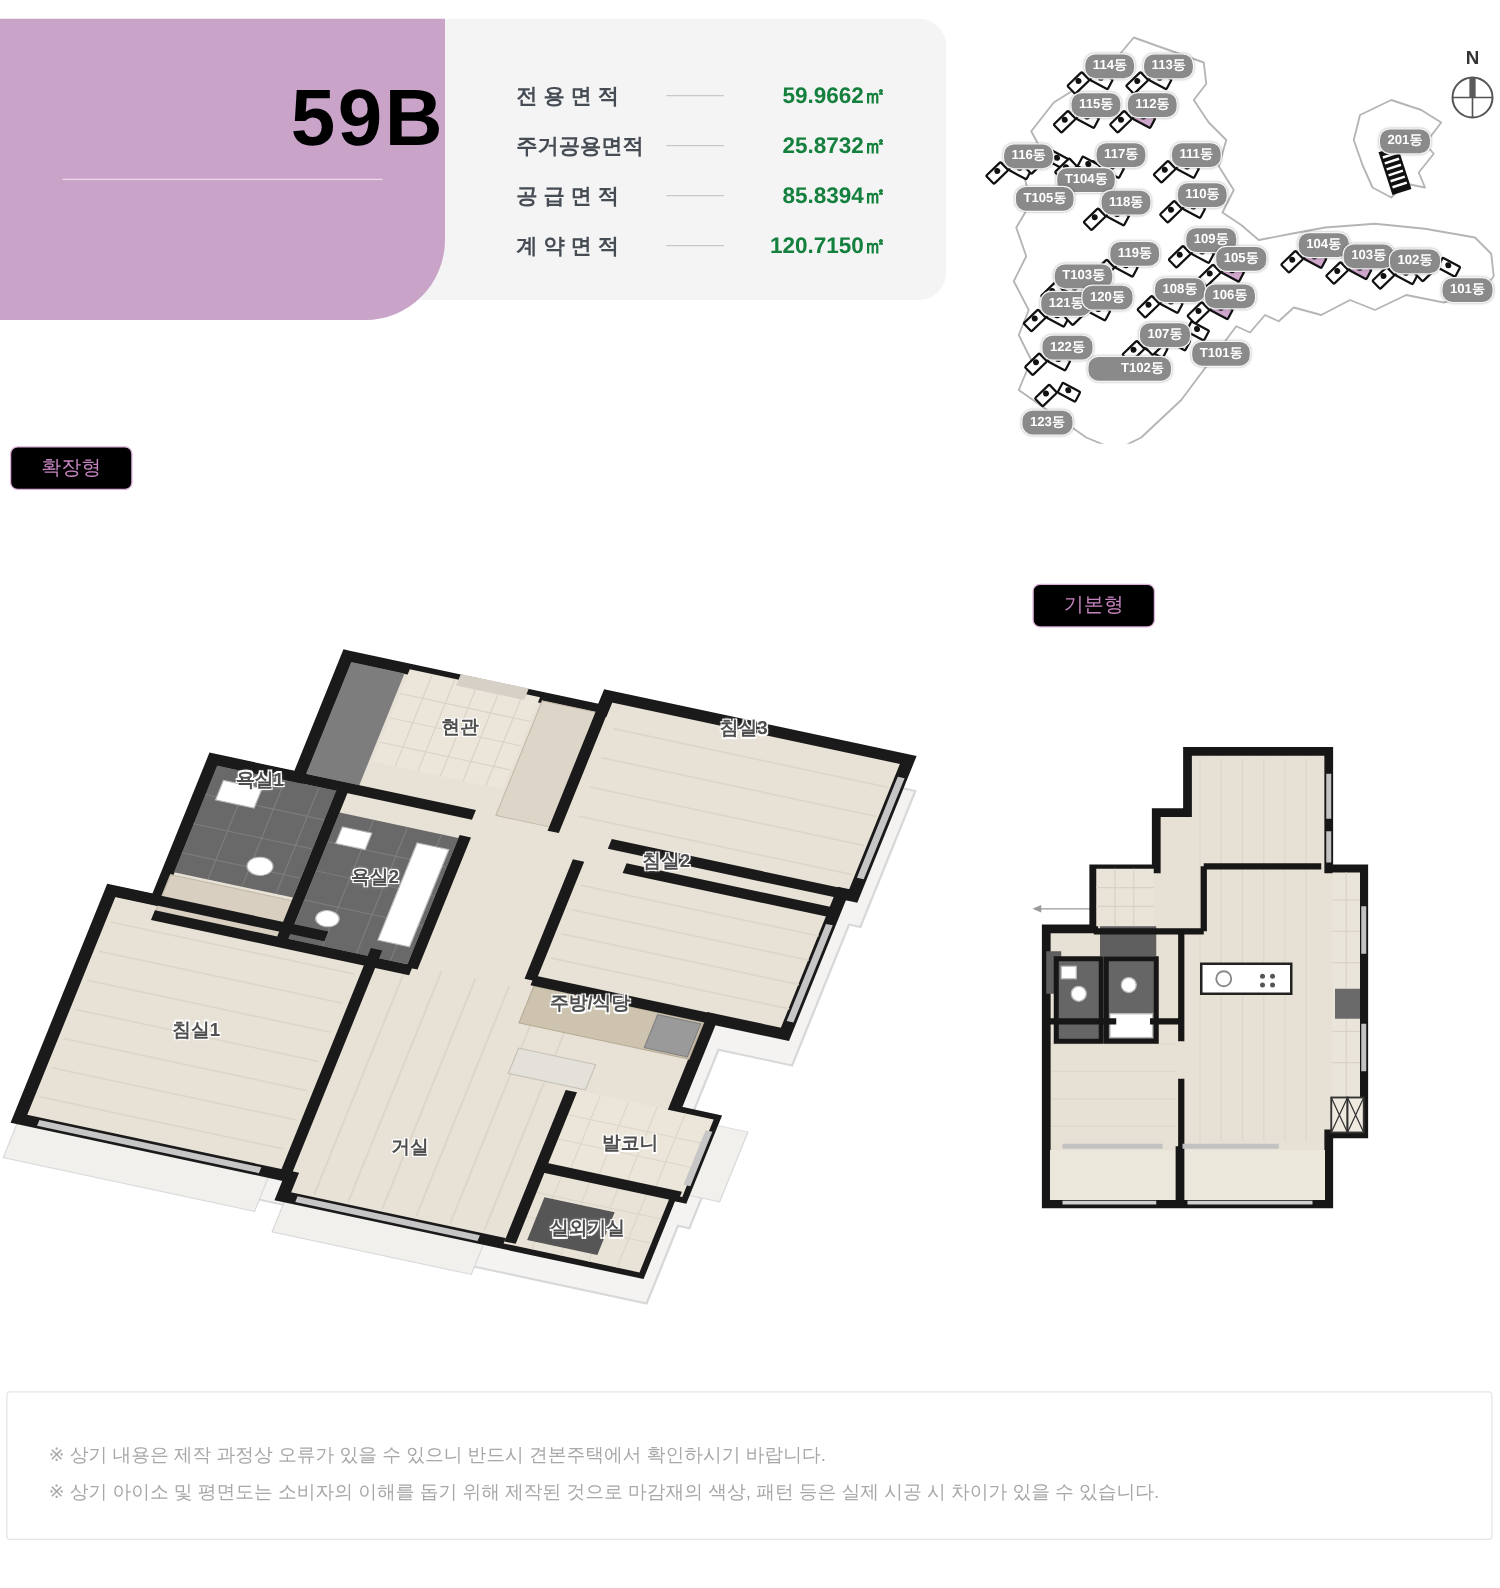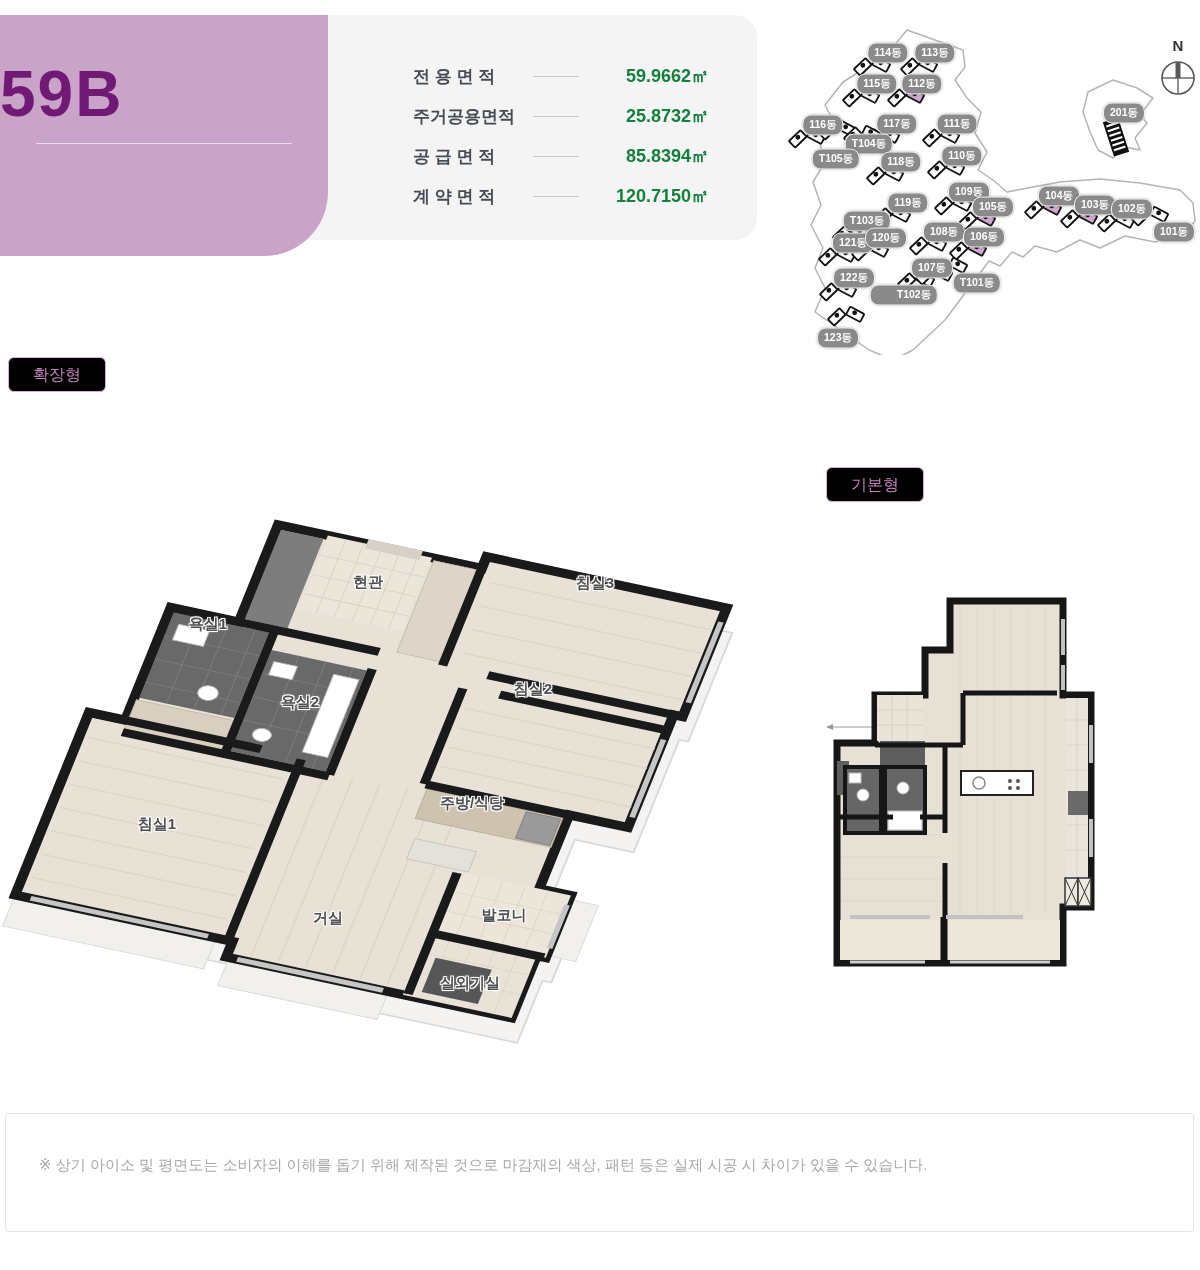--- a/index.html
+++ b/index.html
@@ -3,22 +3,22 @@
 <meta charset="utf-8">
 <style>
   * { margin:0; padding:0; box-sizing:border-box; }
   html,body { background:#ffffff; }
   body { font-family:"Liberation Sans","DejaVu Sans",sans-serif; }
   .page { position:relative; width:1200px; height:1270px; background:#fff; overflow:hidden; }
 
   
   .gray-panel { position:absolute; left:0; top:15px; width:757px; height:225px;
     background:#f4f4f5; border-radius:0 22px 22px 0; }
-  .purple-box { position:absolute; left:0; top:15px; width:328px; height:241px;
-    background:#c9a3c8; border-radius:0 0 64px 0; color:#701a75; text-align:left; }
+  .purple-box { position:absolute; left:0; top:15px; width:356px; height:241px;
+    background:#c9a3c8; border-radius:0 0 64px 0; color:#000000; text-align:right; }
   .unit-code { margin-top:44px; font-size:64px; font-weight:bold; letter-spacing:2px; line-height:1.1; }
   .unit-divider { width:256px; height:1px; background:rgba(255,255,255,.6); margin:14px auto 12px auto; }
   .unit-subtitle { font-size:19px; }
   .unit-subtitle b { font-weight:bold; }
 
   .area-table { position:absolute; left:413px; top:56px; width:296px; }
   .area-row { display:flex; align-items:center; height:40px; }
   .area-label { width:114px; font-size:17px; font-weight:bold; color:#454c54; white-space:nowrap; }
   .area-line { flex:1; height:1px; background:#c8c8c8; margin:0 12px 0 6px; }
   .area-value { width:118px; text-align:right; font-size:18px; font-weight:bold; color:#15803d; white-space:nowrap; }
@@ -501,16 +501,17 @@
       <div class="rlabel" style="left: 300px; top: 702px;">욕실2</div>
       <div class="rlabel" style="left: 533px; top: 689px;">침실2</div>
       <div class="rlabel" style="left: 157px; top: 824px;">침실1</div>
       <div class="rlabel" style="left: 472px; top: 803px;">주방/식당</div>
       <div class="rlabel" style="left: 328px; top: 918px;">거실</div>
       <div class="rlabel" style="left: 504px; top: 915px;">발코니</div>
       <div class="rlabel" style="left: 470px; top: 983px;">실외기실</div>
     </div>
 
   <div class="note-box">
+    <div class="note-line">※ 상기 내용은 제작 과정상 오류가 있을 수 있으니 반드시 견본주택에서 확인하시기 바랍니다.</div>
     <div class="note-line">※ 상기 아이소 및 평면도는 소비자의 이해를 돕기 위해 제작된 것으로 마감재의 색상, 패턴 등은 실제 시공 시 차이가 있을 수 있습니다.</div>
   </div>
 
 </div>
 
 </body></html>

